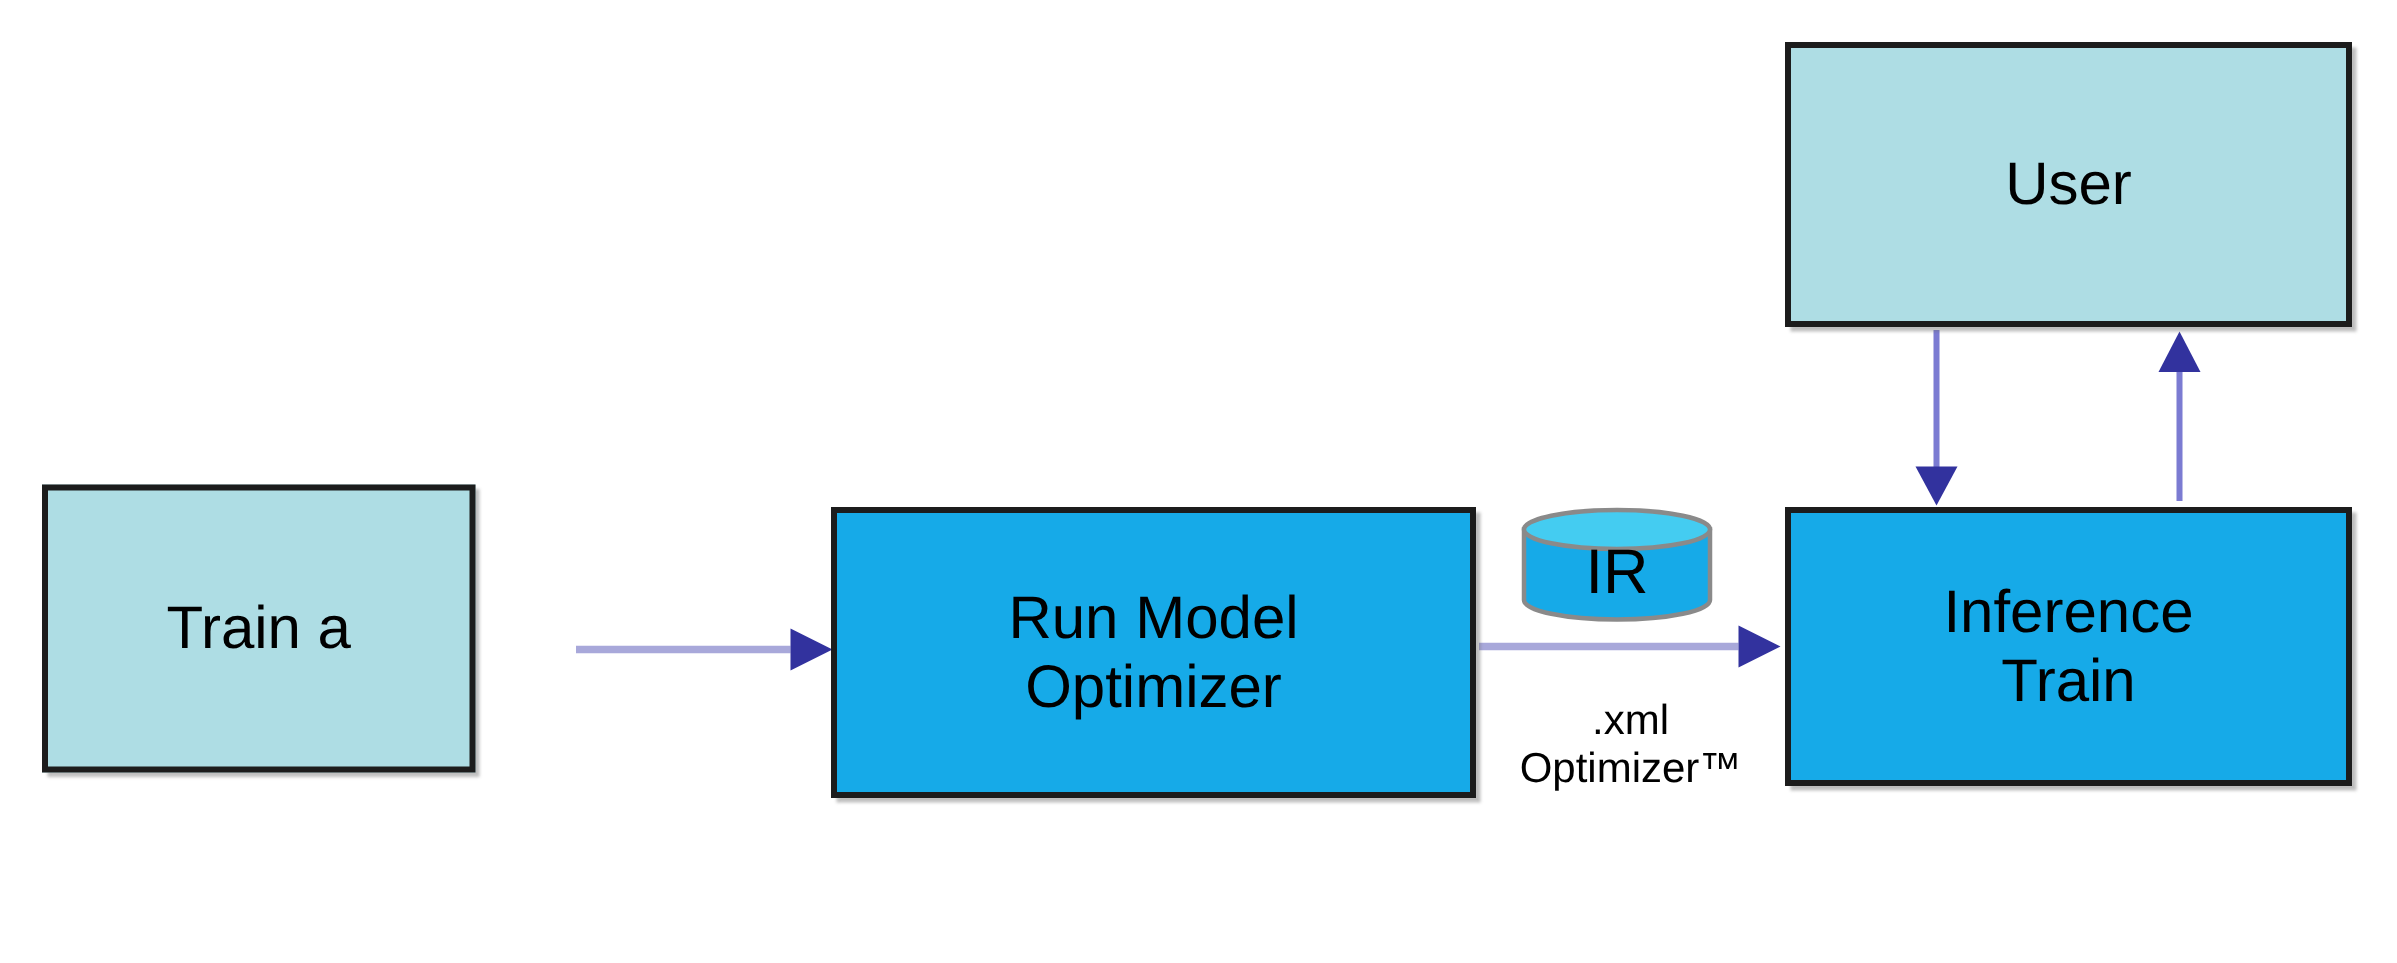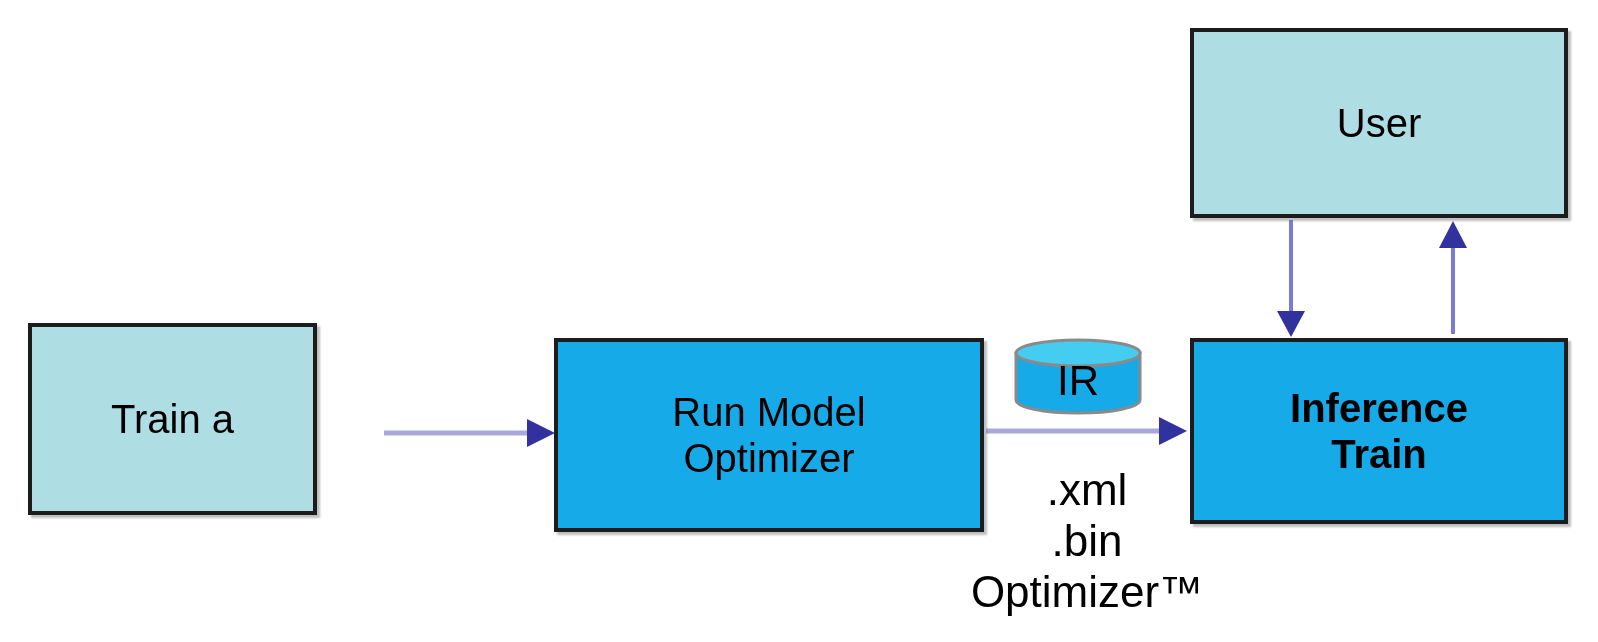--- a/index.html
+++ b/index.html
@@ -34,29 +34,29 @@
     box-shadow:3px 3px 2px rgba(110,110,110,0.45);
     display:flex;flex-direction:column;
     justify-content:center;align-items:center;
     font-size:40px;line-height:1.16;
     text-align:center;
   }
   .node.light{background:var(--light-box-fill);}
   .node.blue{background:var(--blue-box-fill);}
   #train-box{left:28px;top:323px;width:289px;height:192px;}
   #optimizer-box{left:554px;top:320px;width:430px;height:194px;margin-top:18px;}
-  #inference-box{left:1190px;top:338px;width:378px;height:186px;font-weight:bold;}
+  #inference-box{left:1190px;top:338px;width:378px;height:186px;}
   #userapp-box{left:1190px;top:28px;width:378px;height:190px;}
   #ir-cylinder{position:absolute;left:1012px;top:338px;width:132px;height:80px;}
   #ir-cylinder .cyl-body{fill:var(--blue-box-fill);stroke:var(--cylinder-border);stroke-width:3;}
   #ir-cylinder .cyl-top{fill:var(--cylinder-top-fill);stroke:var(--cylinder-border);stroke-width:3;}
   #ir-cylinder text{font-family:"Liberation Sans",sans-serif;font-size:42px;fill:var(--text);}
   #format-labels{
     position:absolute;left:935px;top:464px;width:304px;
-    font-size:44px;line-height:1.16;text-align:center;
+    font-size:28px;line-height:1.16;text-align:center;
   }
 </style>
 </head>
 <body>
 
 <div class="canvas">
 
   <svg class="arrows" viewBox="0 0 1598 642" xmlns="http://www.w3.org/2000/svg">
     <g>
       <line class="hline" x1="384" y1="433" x2="527" y2="433"></line>
@@ -95,17 +95,16 @@
     <div>Inference</div>
     <div>Train</div>
   </div>
 
   <div class="node light" id="userapp-box">
     <div>User</div>
   </div>
 
   <div id="format-labels">
     <div>.xml</div>
-    <div>.bin</div>
     <div>Optimizer™</div>
   </div>
 
 </div>
 
 </body></html>

